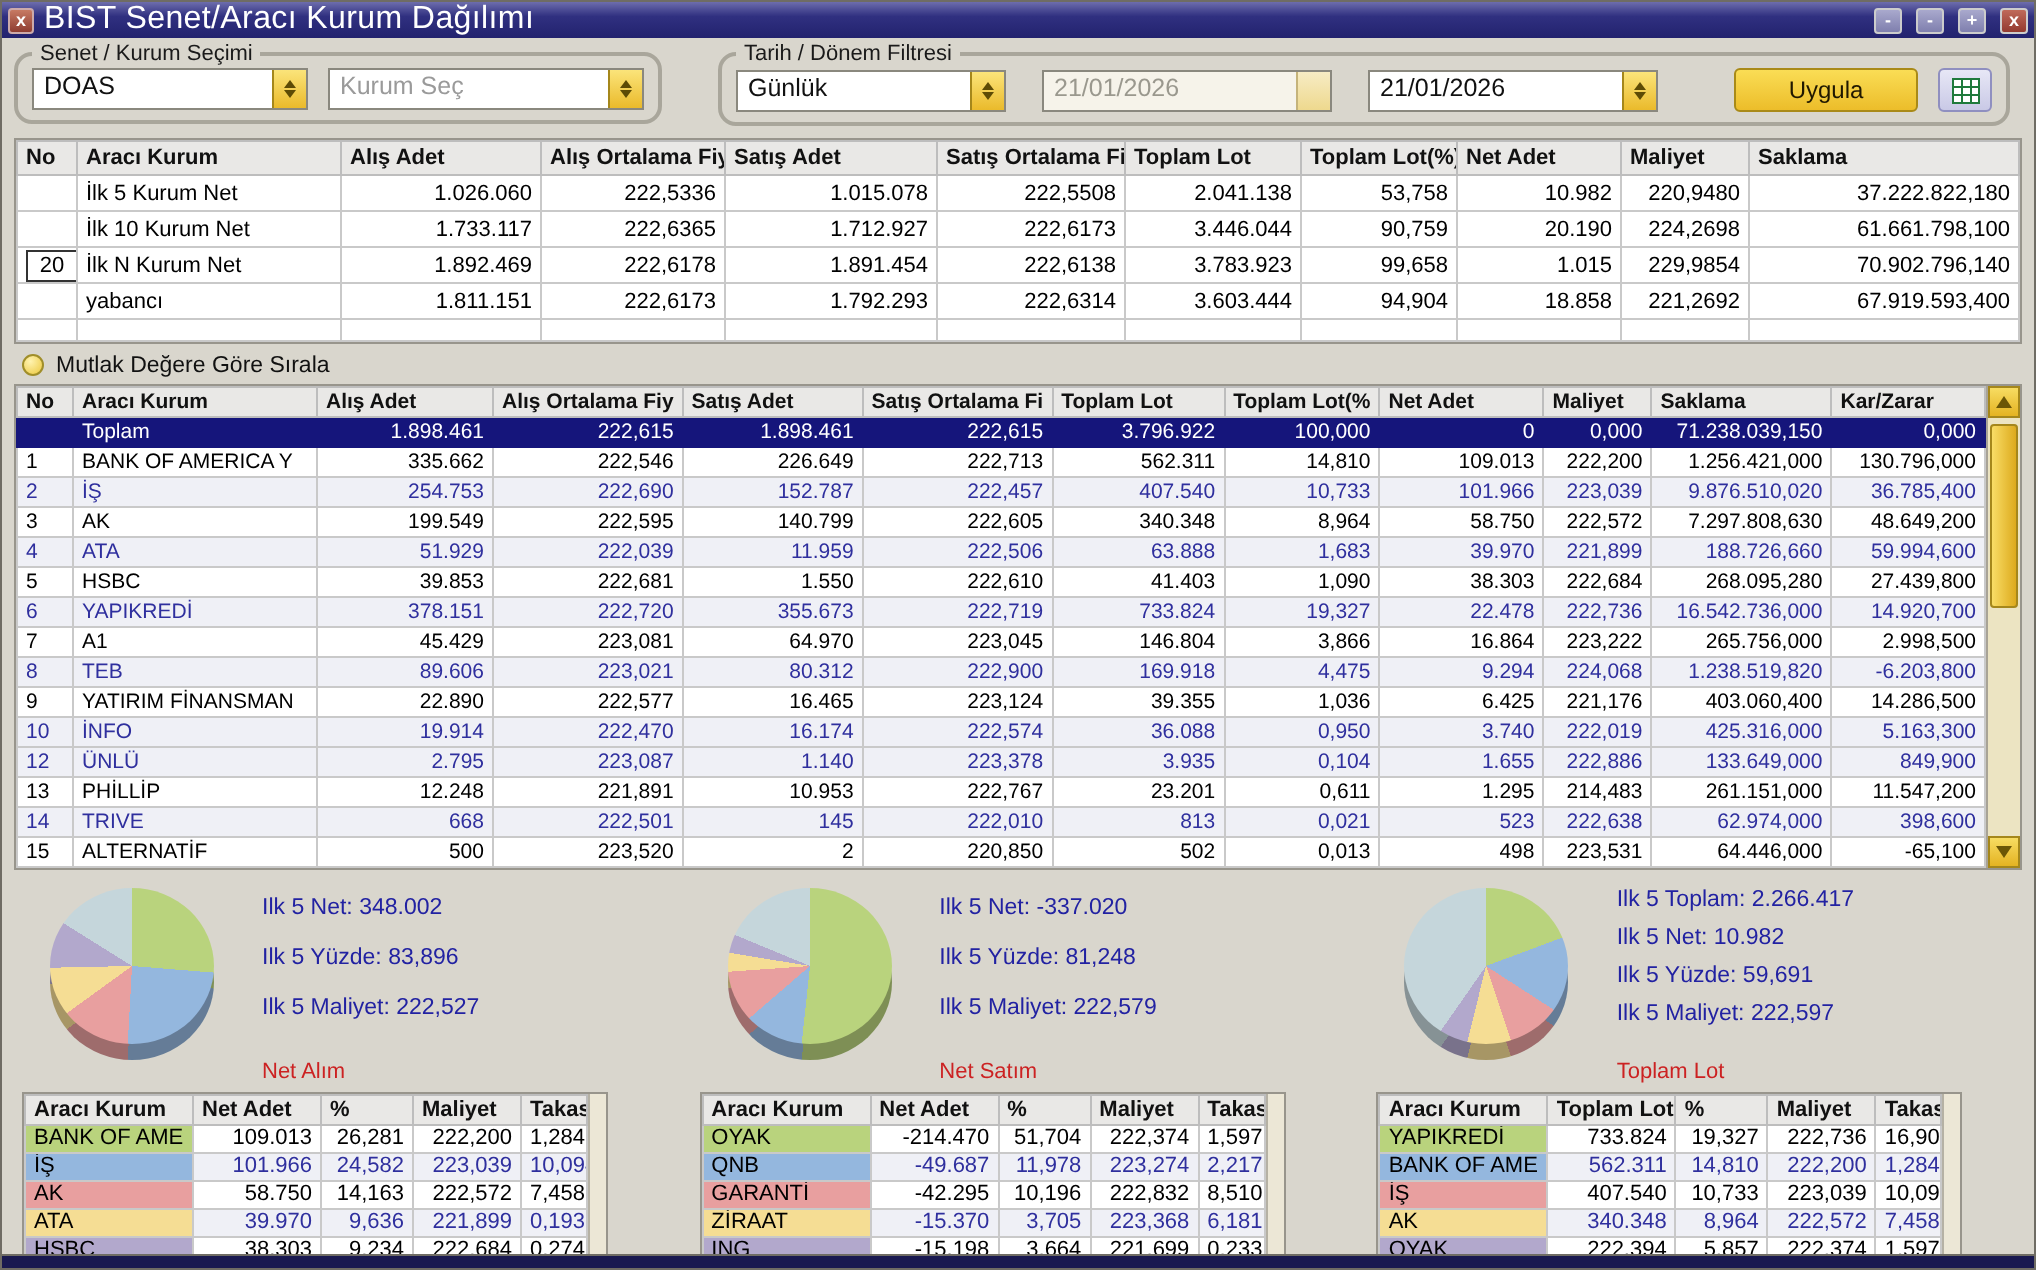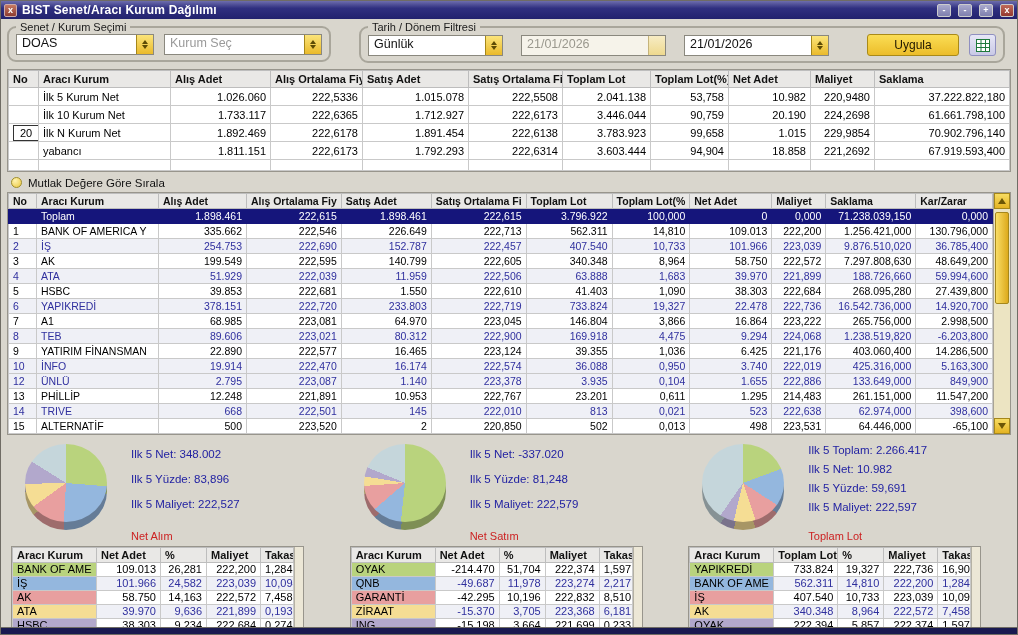--- a/index.html
+++ b/index.html
@@ -12,21 +12,21 @@
   
   .titlebar{
     height:18px; display:flex; align-items:center; gap:5px; padding:0 3px;
     background:linear-gradient(#7272ae 0%, #34348100 0%), linear-gradient(#6d6dad 0%, #303080 40%, #22226e 100%);
   }
   .tb-close{
     width:13px; height:13px; border-radius:2px; flex:0 0 auto;
     background:linear-gradient(#c77a63,#8e3c31); border:1px solid #caa;
     color:#fff; font-size:9px; font-weight:bold; line-height:11px; text-align:center; cursor:default;
   }
-  .tb-title{ color:#fff; font-weight:bold; font-size:12px; flex:1 1 auto; letter-spacing:.2px;}
+  .tb-title{ color:#fff; font-weight:normal; font-size:16px; flex:1 1 auto; letter-spacing:.2px;}
   .tb-btn{
     width:14px; height:13px; border-radius:2px; margin-left:2px;
     background:linear-gradient(#a9a9cd,#7f7fae); border:1px solid #ccc;
     color:#fff; font-size:9px; font-weight:bold; line-height:11px; text-align:center;
   }
   .tb-btn.red{ background:linear-gradient(#c06a5a,#93392f); }
   
   .filterrow{ display:flex; align-items:flex-start; padding:2px 20px 0 6px; gap:28px; height:48px;}
   fieldset{ border:2px solid #a9a69b; border-radius:9px; padding:1px 7px 5px 7px; background:transparent;}
   legend{ font-size:11px; color:#1a1a1a; padding:0 4px; }
@@ -403,33 +403,33 @@
             <td class="r">38.303</td>
             <td class="r">222,684</td>
             <td class="r">268.095,280</td>
             <td class="r">27.439,800</td>
           </tr>
           <tr class="stripe">
             <td>6</td>
             <td>YAPIKREDİ</td>
             <td class="r">378.151</td>
             <td class="r">222,720</td>
-            <td class="r">233.803</td>
+            <td class="r">355.673</td>
             <td class="r">222,719</td>
             <td class="r">733.824</td>
             <td class="r">19,327</td>
             <td class="r">22.478</td>
             <td class="r">222,736</td>
             <td class="r">16.542.736,000</td>
             <td class="r">14.920,700</td>
           </tr>
           <tr class="plain">
             <td>7</td>
             <td>A1</td>
-            <td class="r">68.985</td>
+            <td class="r">45.429</td>
             <td class="r">223,081</td>
             <td class="r">64.970</td>
             <td class="r">223,045</td>
             <td class="r">146.804</td>
             <td class="r">3,866</td>
             <td class="r">16.864</td>
             <td class="r">223,222</td>
             <td class="r">265.756,000</td>
             <td class="r">2.998,500</td>
           </tr>

